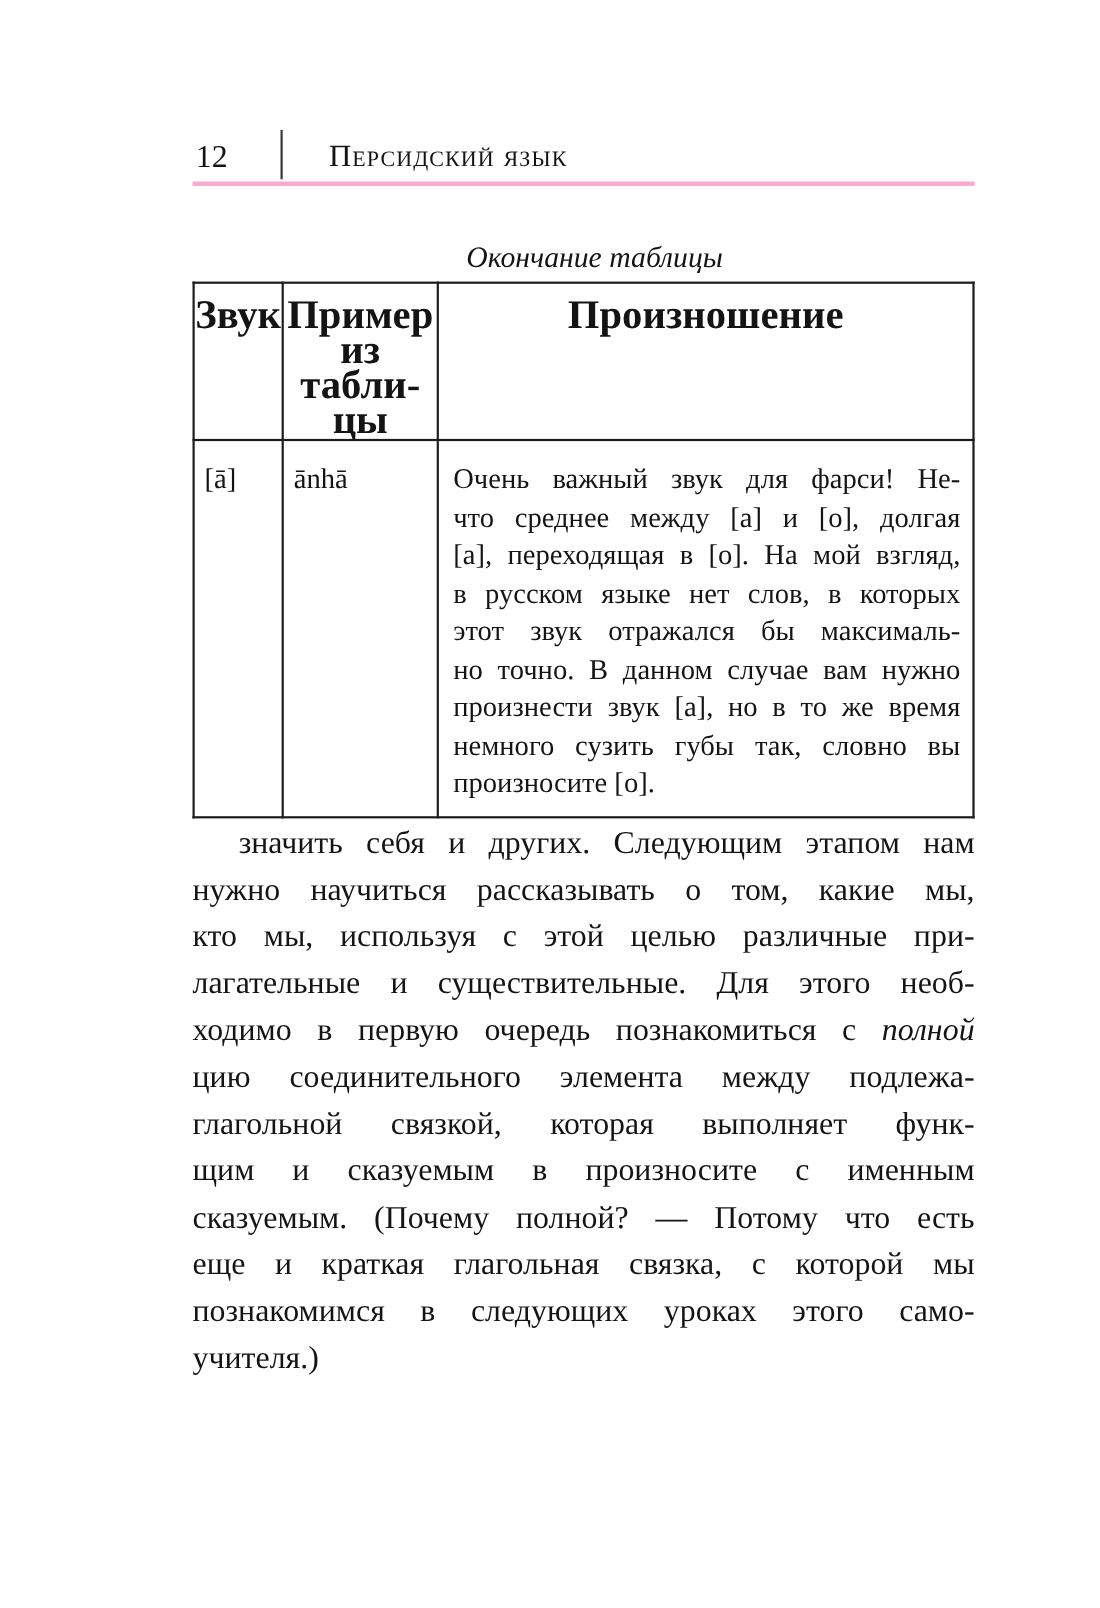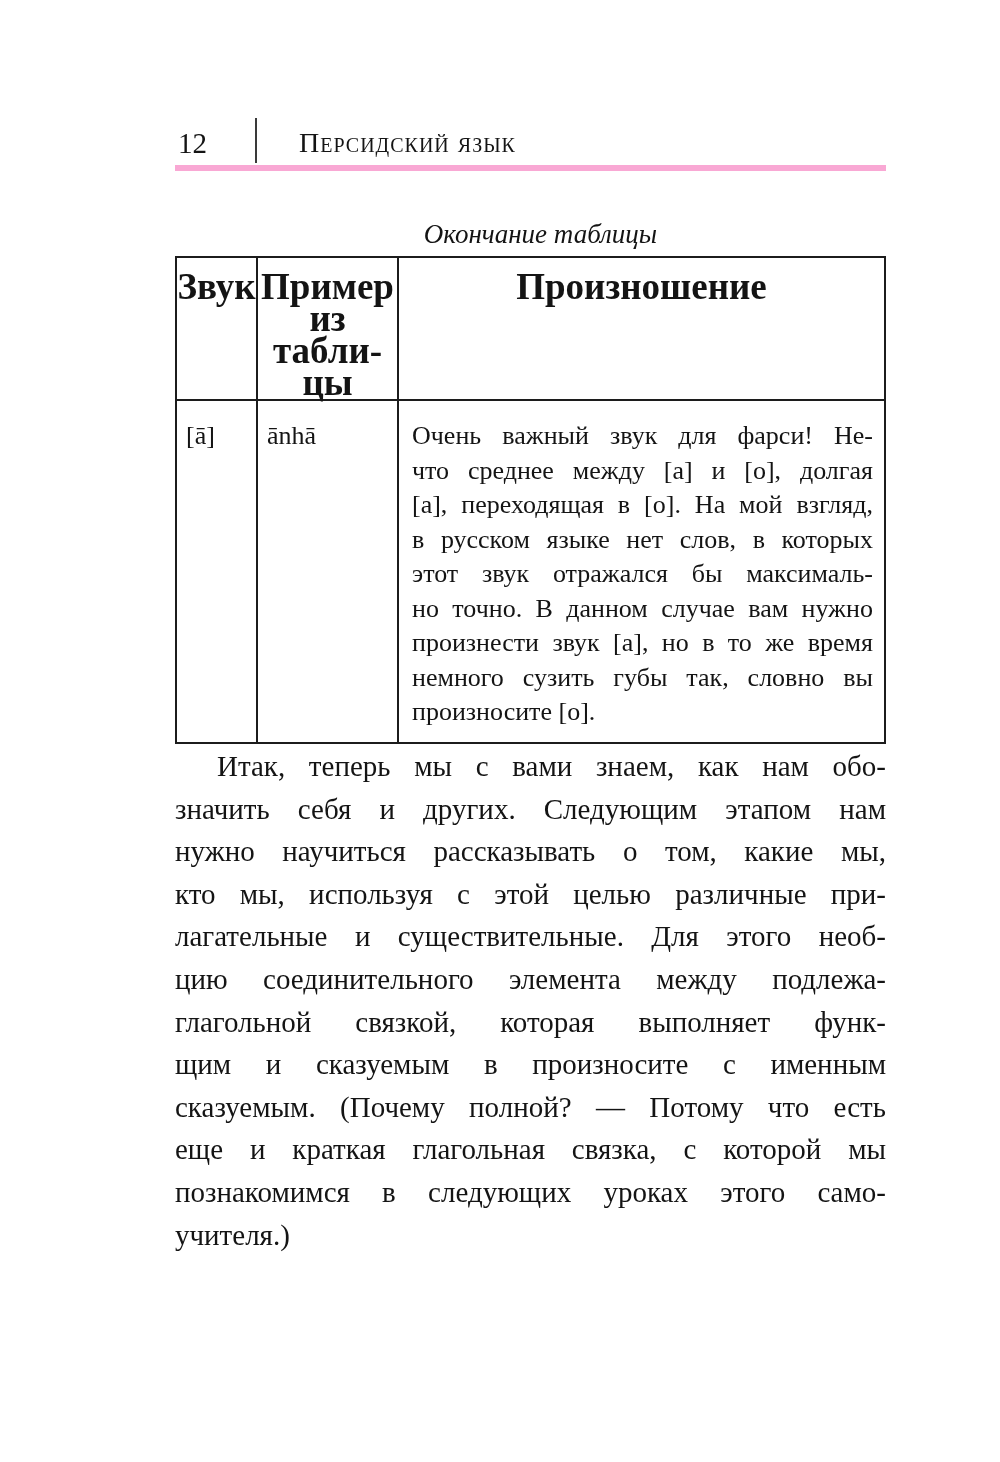--- a/index.html
+++ b/index.html
@@ -17,21 +17,21 @@
     overflow: hidden;
   }
 
   
   .running-header {
     position: absolute;
     left: 175px;
     top: 121px;
     width: 711px;
     height: 44px;
-    border-bottom: 6px solid #f9a8d4;
+    border-bottom: 4px solid #f9a8d4;
   }
   .page-number {
     position: absolute;
     left: 3px;
     top: 2px;
     font-size: 29px;
     line-height: 40px;
   }
   .header-divider {
     position: absolute;
@@ -170,25 +170,25 @@
             <div class="tline">но точно. В данном случае вам нужно</div>
             <div class="tline">произнести звук [а], но в то же время</div>
             <div class="tline">немного сузить губы так, словно вы</div>
             <div class="tline tline-last">произносите [о].</div>
           </td>
     </tr>
   </tbody>
     </table>
 
   <div class="body-par">
-      <div class="tline">Итак, теперь мы с вами знаем, как нам обо-</div>
       <div class="tline">значить себя и других. Следующим этапом нам</div>
       <div class="tline">нужно научиться рассказывать о том, какие мы,</div>
       <div class="tline">кто мы, используя с этой целью различные при-</div>
       <div class="tline">лагательные и существительные. Для этого необ-</div>
+      <div class="tline"><span>ходимо в первую очередь познакомиться с </span><span class="italic">полной</span></div>
       <div class="tline">цию соединительного элемента между подлежа-</div>
       <div class="tline">глагольной связкой, которая выполняет функ-</div>
       <div class="tline">щим и сказуемым в произносите с именным</div>
       <div class="tline">сказуемым. (Почему полной? — Потому что есть</div>
       <div class="tline">еще и краткая глагольная связка, с которой мы</div>
       <div class="tline">познакомимся в следующих уроках этого само-</div>
       <div class="tline tline-last">учителя.)</div>
     </div>
 
 </div>

